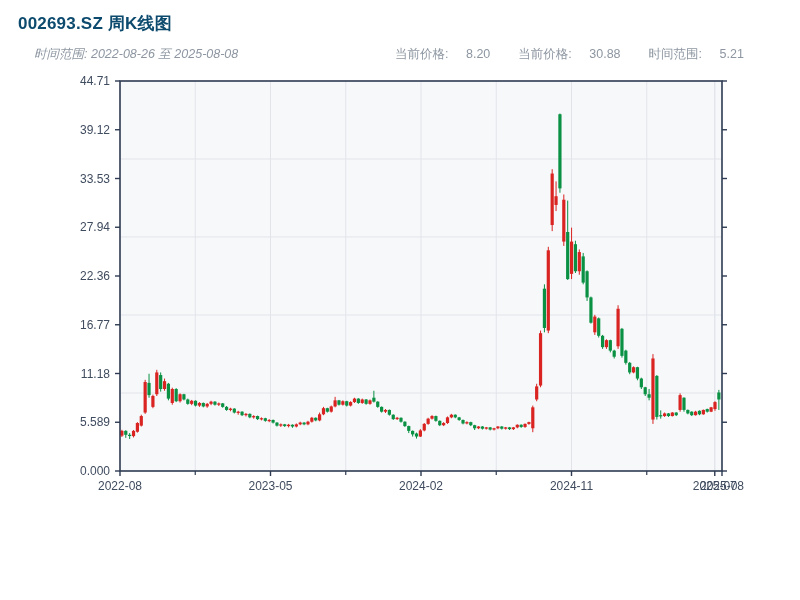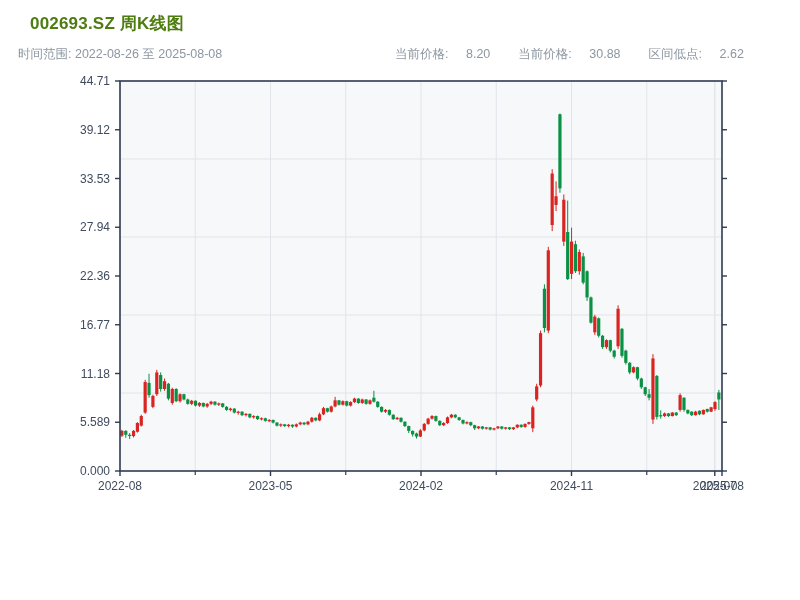--- a/index.html
+++ b/index.html
@@ -1,33 +1,33 @@
 <!DOCTYPE html>
 <html><head>
 <meta charset="utf-8">
 <style>
   html,body{margin:0;padding:0;background:#ffffff;width:800px;height:600px;overflow:hidden;
     font-family:"Liberation Sans","DejaVu Sans",sans-serif;}
   #app{position:relative;width:800px;height:600px;background:#ffffff;}
-  .chart-title{position:absolute;left:18px;top:12px;font-size:17px;font-weight:600;color:#4d7c0f;letter-spacing:.2px;margin-left:12px;}
+  .chart-title{position:absolute;left:18px;top:12px;font-size:17px;font-weight:600;color:#0c4a6e;letter-spacing:.2px;}
   .sub-row{position:absolute;left:18px;top:46px;width:764px;font-size:12.5px;color:#8d96a1;}
-  .sub-left{position:absolute;left:0;top:0;white-space:nowrap;}
+  .sub-left{position:absolute;left:16px;top:0;white-space:nowrap;font-style:italic;}
   .sub-right{position:absolute;left:377px;top:0;white-space:nowrap;}
   .sub-right span{margin-right:14px;}
   svg text{font-family:"Liberation Sans","DejaVu Sans",sans-serif;}
 </style>
 </head>
 <body>
 
 <div id="app">
   <div class="chart-title">002693.SZ 周K线图</div>
   <div class="sub-row">
     <div class="sub-left">时间范围: 2022-08-26 至 2025-08-08</div>
     <div class="sub-right">
-      <span><span>当前价格:</span> <span>8.20</span></span><span><span>当前价格:</span> <span>30.88</span></span><span><span>区间低点:</span> <span>2.62</span></span>
+      <span><span>当前价格:</span> <span>8.20</span></span><span><span>当前价格:</span> <span>30.88</span></span><span><span>时间范围:</span> <span>5.21</span></span>
     </div>
   </div>
   <svg id="chart" width="800" height="530" viewBox="0 0 800 530" style="position:absolute;left:0;top:0;">
       <rect x="120" y="81" width="602" height="390" fill="#f6f8fa"></rect>
       <line x1="120" x2="722" y1="393.0174457615746" y2="393.0174457615746" stroke="#e2e4ea" stroke-width="1"></line>
       <line x1="120" x2="722" y1="315.0348915231492" y2="315.0348915231492" stroke="#e2e4ea" stroke-width="1"></line>
       <line x1="120" x2="722" y1="236.96510847685082" y2="236.96510847685082" stroke="#e2e4ea" stroke-width="1"></line>
       <line x1="120" x2="722" y1="158.9825542384254" y2="158.9825542384254" stroke="#e2e4ea" stroke-width="1"></line>
       <line x1="195.25" x2="195.25" y1="81" y2="471" stroke="#e2e4ea" stroke-width="1"></line>
       <line x1="345.75" x2="345.75" y1="81" y2="471" stroke="#e2e4ea" stroke-width="1"></line>

